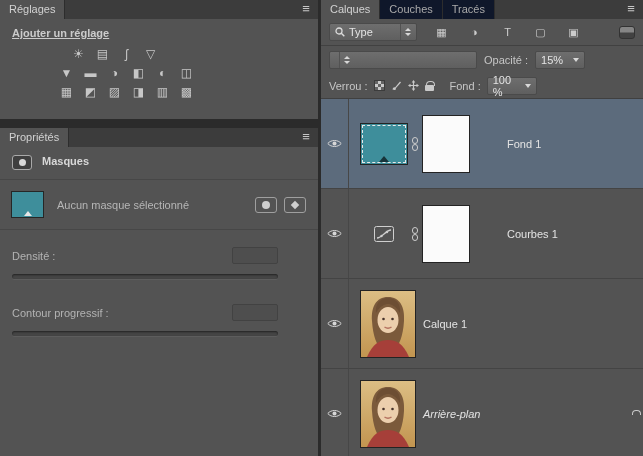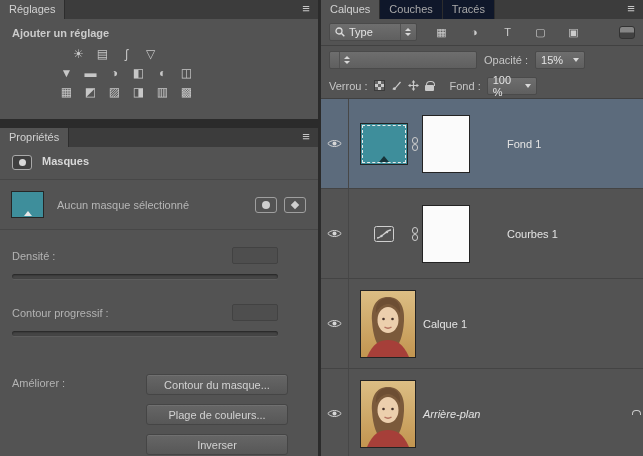--- a/index.html
+++ b/index.html
@@ -22,21 +22,21 @@
 
   .tabstrip { height: 19px; background: #3c3c3c; display: flex; align-items: stretch; flex: 0 0 auto; }
   .tab { padding: 0 9px; line-height: 19px; color: #d2d2d2; background: #535353;
          border-right: 1px solid #2d2d2d; cursor: default; }
   .tab.inactive { background: #0f172a; color: #a9a9a9; }
   .panel-menu { margin-left: auto; width: 24px; text-align: center; line-height: 18px;
                 color: #c6c6c6; font-size: 13px; }
 
   
   .adj-panel { height: 119px; flex: 0 0 auto; }
-  .adj-title { margin: 8px 12px 7px 12px; font-weight: bold; color: #cbcbcb; }
+  .adj-title { margin: 8px 12px 7px 12px; font-weight: bold; color: #cbcbcb; text-decoration: underline; }
   .adj-row { display: flex; gap: 3px; margin: 0 0 4px 56px; }
   .adj-row.first { margin-left: 68px; }
   .adj-icon { width: 21px; height: 15px; display: flex; align-items: center;
               justify-content: center; color: #c7c7c7; font-size: 12px; }
 
   
   .props-panel { flex: 1; display: flex; flex-direction: column; }
   .masques-header { height: 33px; display: flex; align-items: flex-start; padding: 8px 12px;
                     border-bottom: 1px solid #474747; flex: 0 0 auto; }
   .mask-badge { width: 20px; height: 15px; background: #3f3f3f; border: 1px solid #a9a9a9;
@@ -198,28 +198,20 @@
       <span class="slider-value-box"></span>
       <div class="slider-track"></div>
     </div>
 
     <div class="slider-group feather">
       <span class="slider-label">Contour progressif :</span>
       <span class="slider-value-box"></span>
       <div class="slider-track"></div>
     </div>
 
-    <div class="refine-row">
-      <span class="refine-label">Améliorer :</span>
-      <div class="refine-buttons">
-        <div class="ps-btn">Contour du masque...</div>
-        <div class="ps-btn">Plage de couleurs...</div>
-        <div class="ps-btn">Inverser</div>
-      </div>
-    </div>
   </section>
 </div>
 
 <div class="right-col panel">
   <div class="tabstrip">
     <div class="tab">Calques</div>
     <div class="tab inactive">Couches</div>
     <div class="tab inactive">Tracés</div>
     <div class="panel-menu">≡</div>
   </div>

